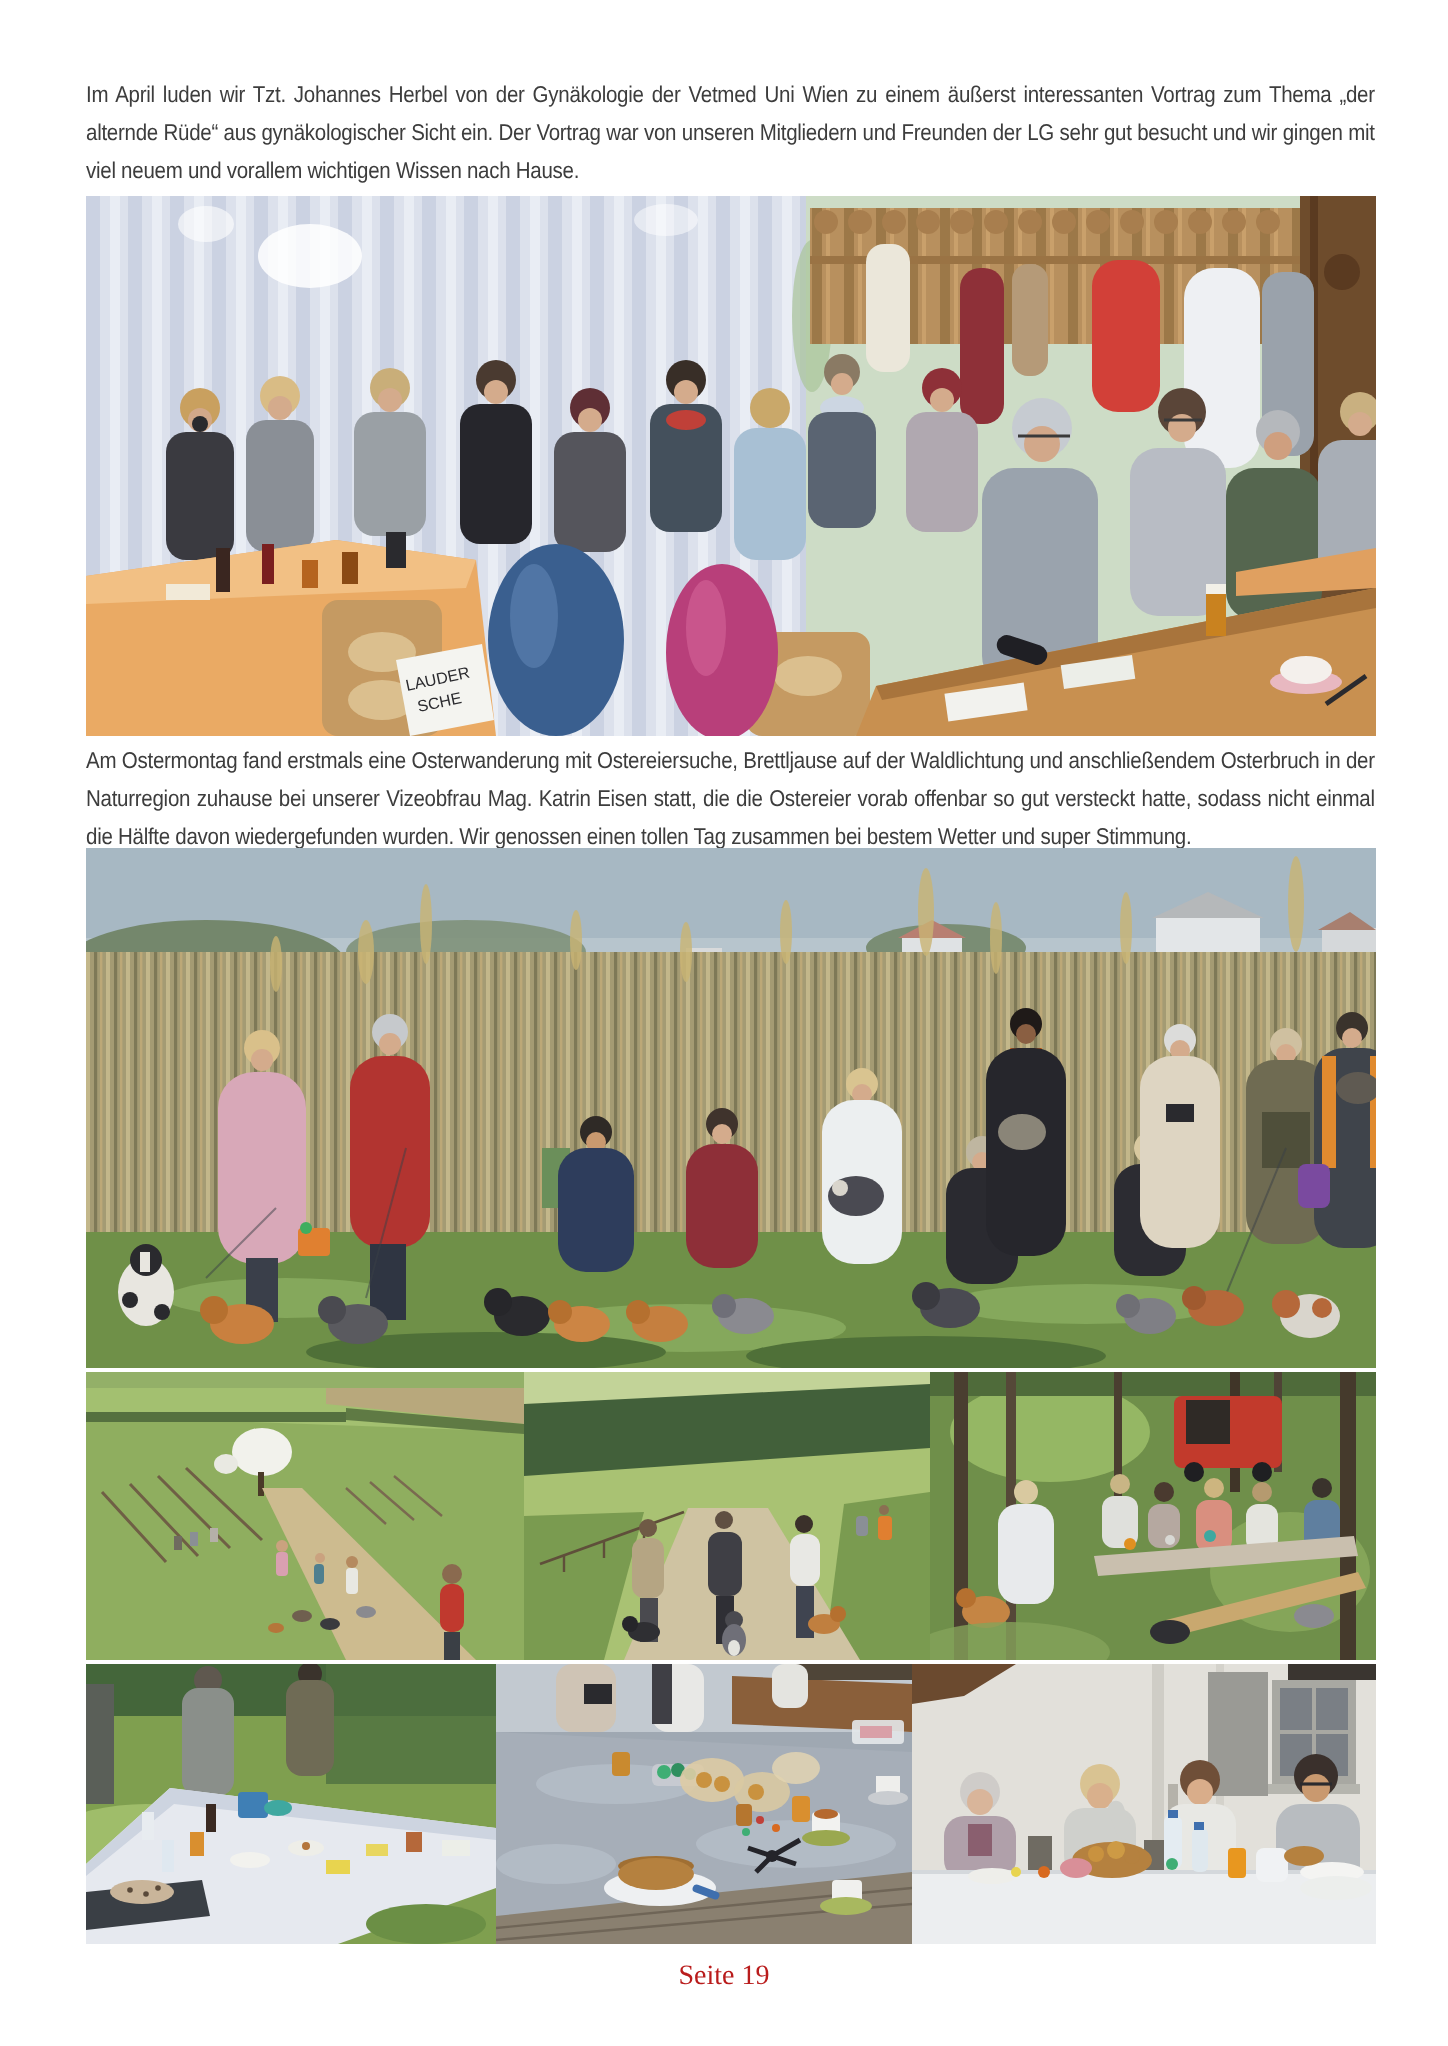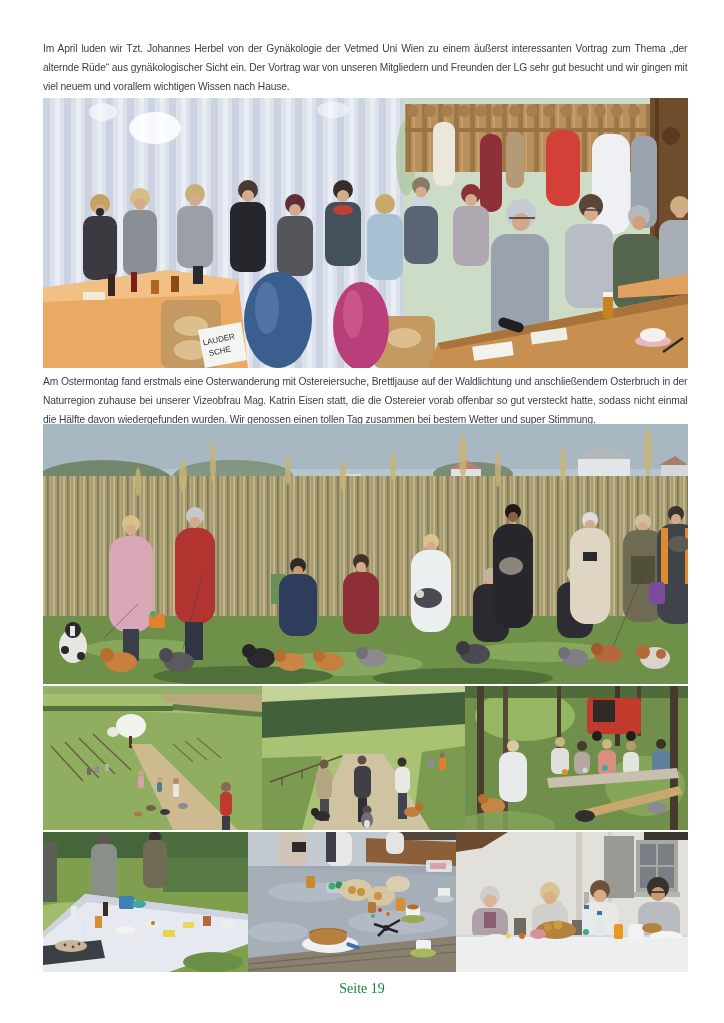--- a/index.html
+++ b/index.html
@@ -17,21 +17,21 @@
   .row{position:absolute;left:43px;display:flex;gap:0;}
   #row3{top:686px;height:144px;}
   #row4{top:832px;height:140px;}
   #ph3a{position:relative;width:219px;height:144px;}
   #ph3b{position:relative;width:203px;height:144px;}
   #ph3c{position:relative;width:223px;height:144px;}
   #ph4a{position:relative;width:205px;height:140px;}
   #ph4b{position:relative;width:208px;height:140px;}
   #ph4c{position:relative;width:232px;height:140px;}
   .footer{position:absolute;top:981px;left:0;width:724px;text-align:center;
-          font-family:"Liberation Serif",serif;font-size:14px;color:#15803d;}
+          font-family:"Liberation Serif",serif;font-size:14px;color:#b91c1c;}
 </style>
 </head>
 <body>
 
 <div class="page">
 
   <p id="p1" class="para">Im April luden wir Tzt. Johannes Herbel von der Gynäkologie der Vetmed Uni Wien zu einem äußerst interessanten Vortrag zum Thema „der alternde Rüde“ aus gynäkologischer Sicht ein. Der Vortrag war von unseren Mitgliedern und Freunden der LG sehr gut besucht und wir gingen mit viel neuem und vorallem wichtigen Wissen nach Hause.</p>
 
   <figure class="photo" id="ph1" aria-label="Publikum des Vortrags im Gastraum: Mitglieder an Tischen mit orangen Tischdecken vor Vorhängen und einer Holzgarderobe mit Jacken">
     <svg viewBox="0 0 645 270" preserveAspectRatio="none">

